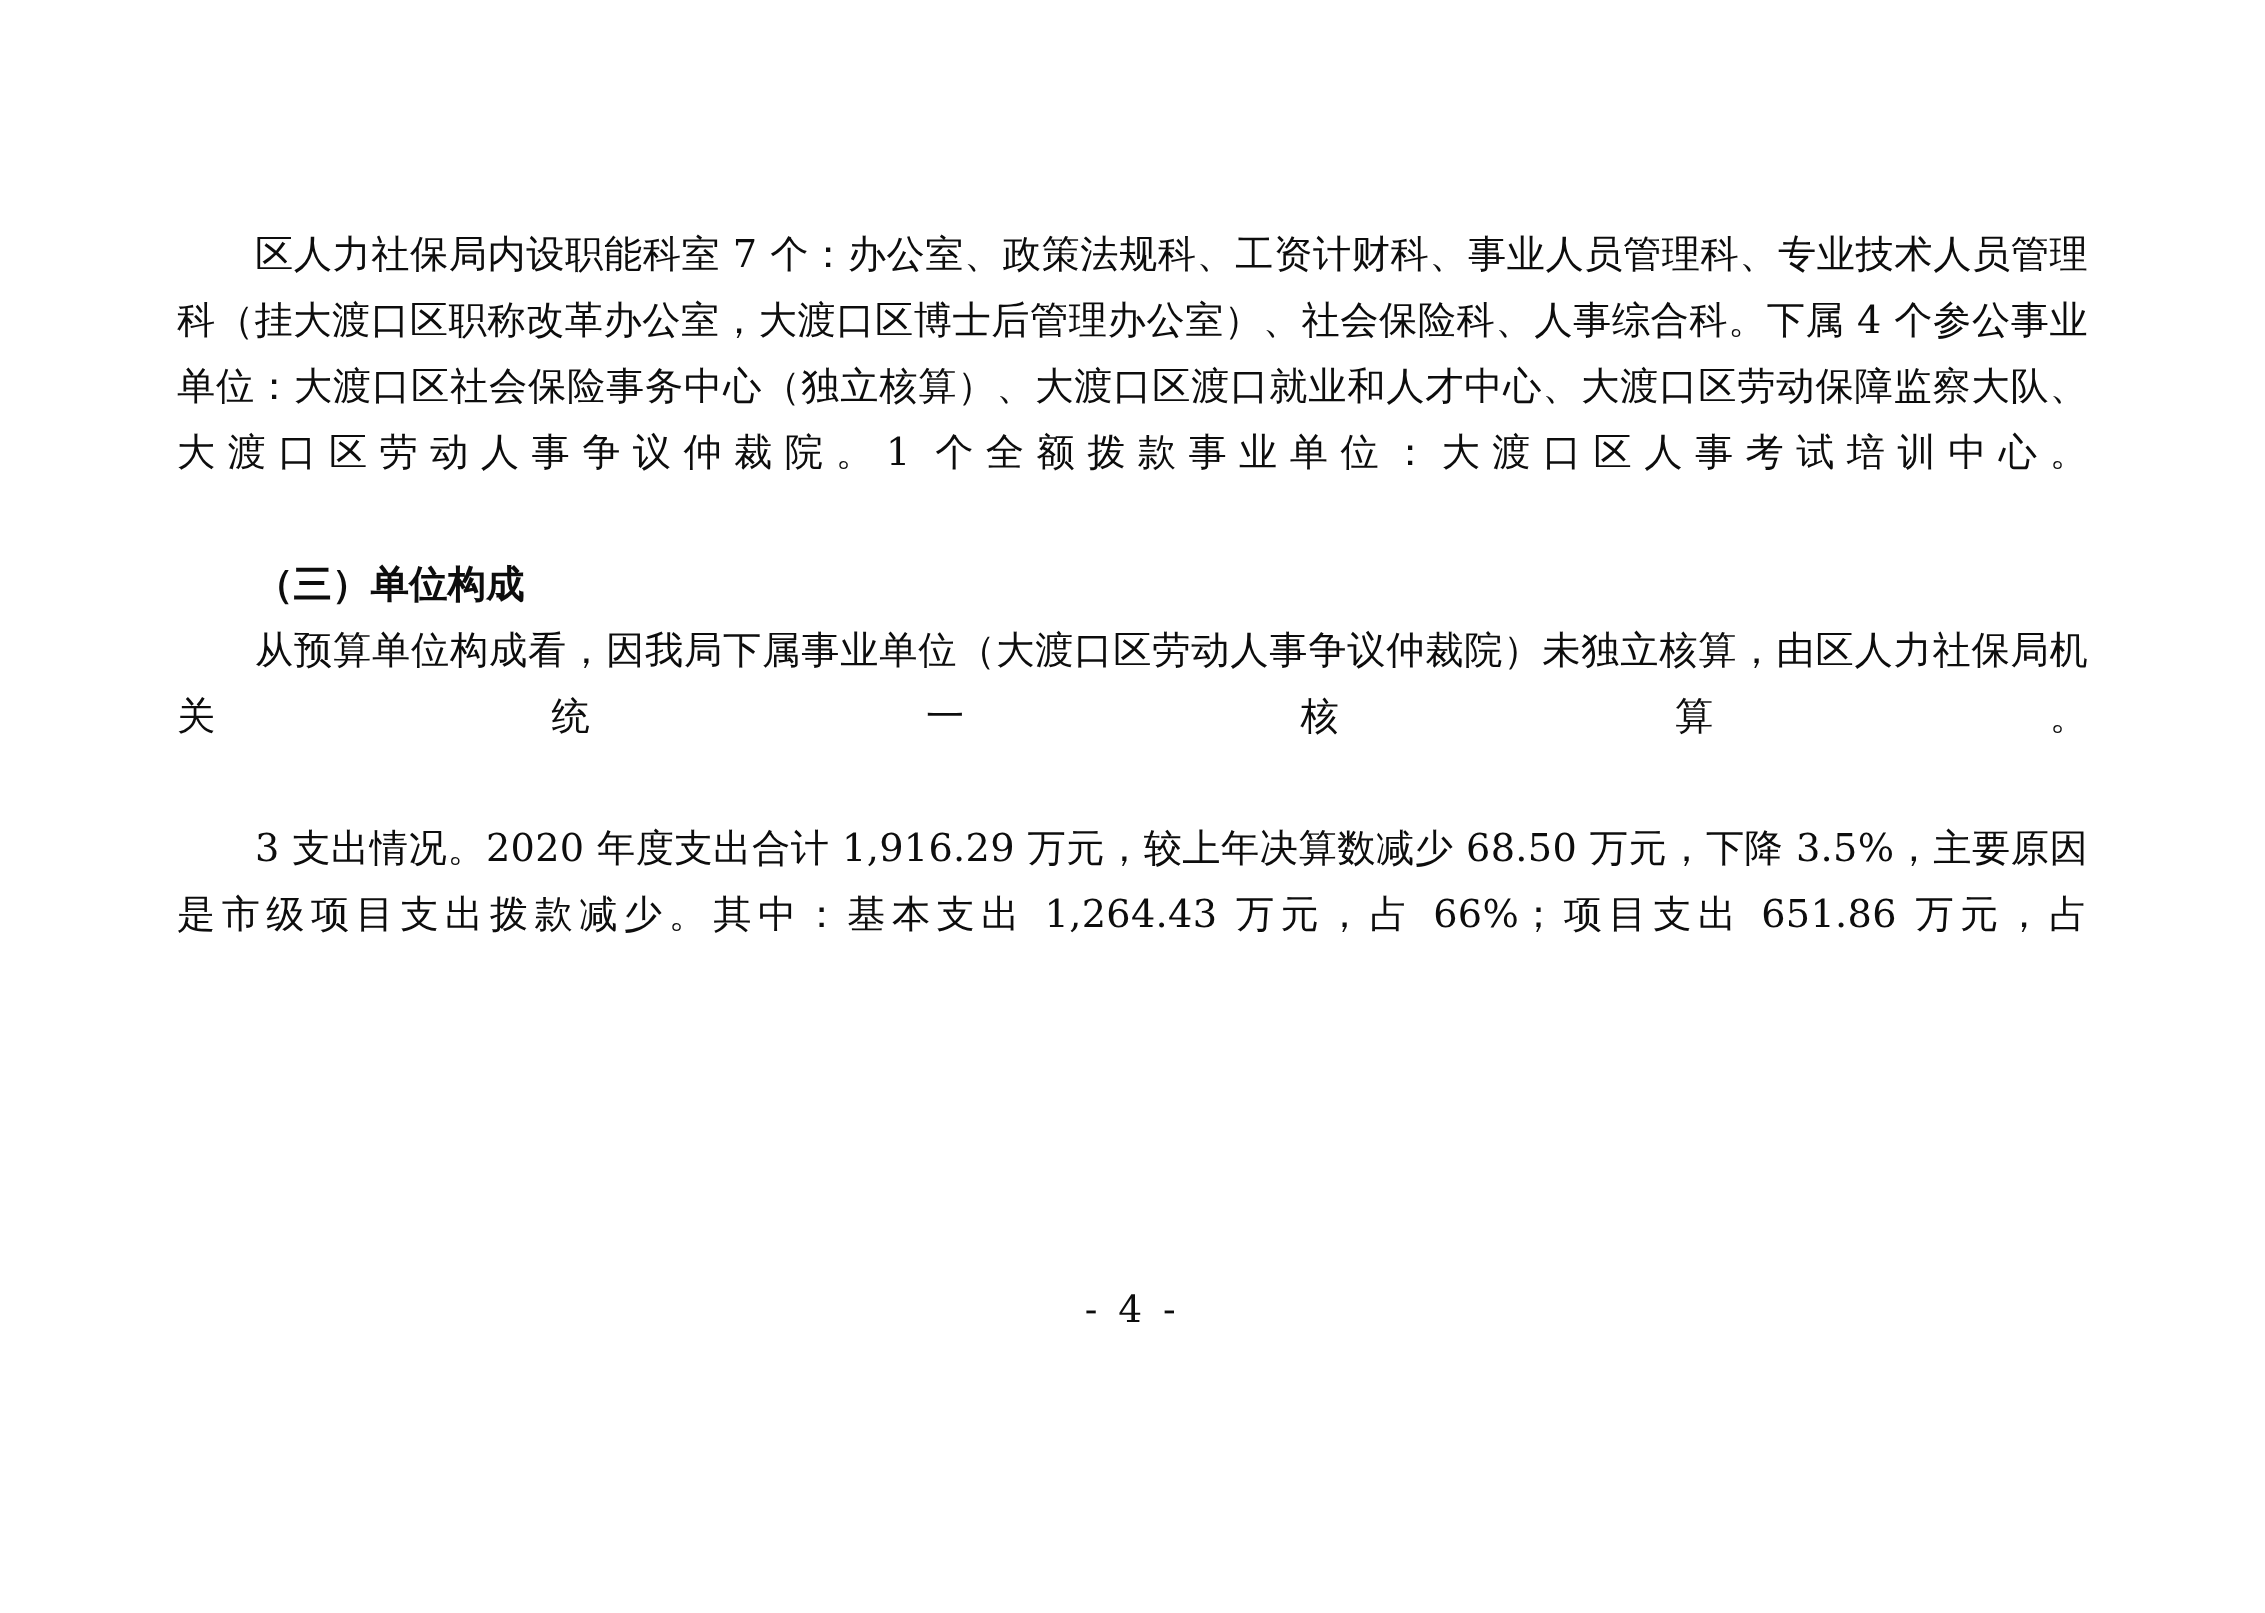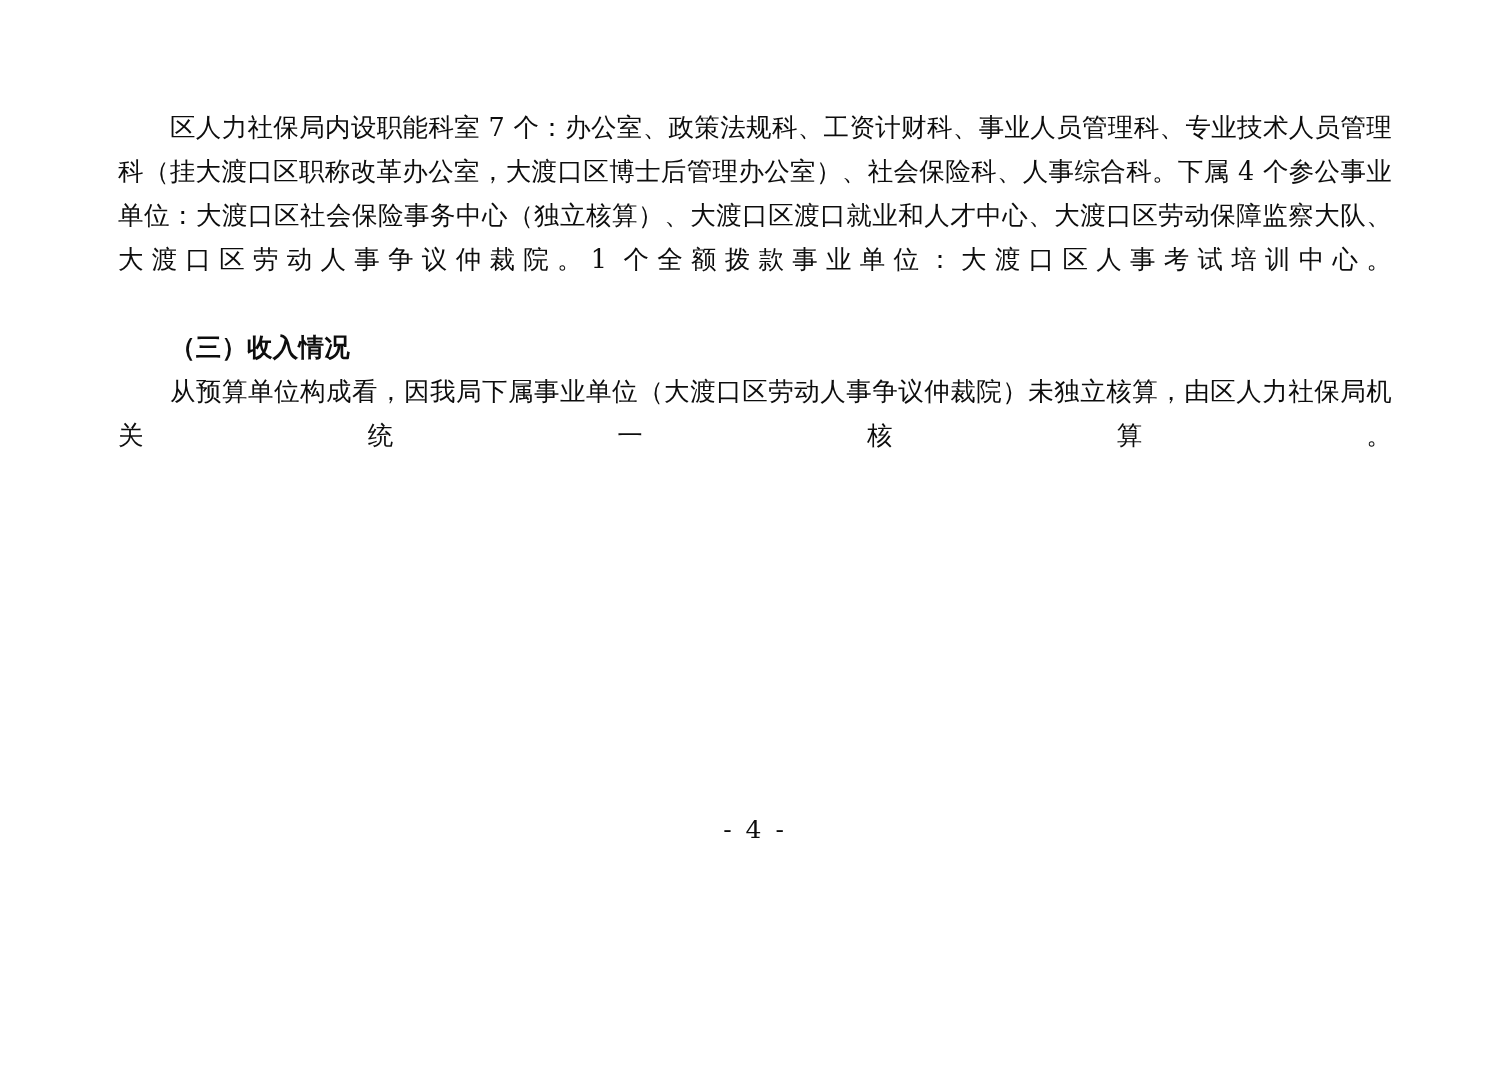--- a/index.html
+++ b/index.html
@@ -14,20 +14,21 @@
     color: #0d0d0d;
     position: relative;
     overflow: hidden;
   }
   .page {
     position: relative;
     width: 1510px;
     height: 892px;
     box-sizing: border-box;
     padding: 105px 118px 0 118px;
+    margin-top: 43px;
   }
   .para {
     font-size: 25.5px;
     line-height: 44px;
     text-align: justify;
     text-justify: inter-ideograph;
     margin: 0 0 0 0;
     letter-spacing: 0.2px;
   }
   .indent2 {
@@ -66,23 +67,24 @@
     width: 100%;
   }
 </style>
 </head>
 <body>
 
 <div class="page">
 
   <p class="para indent2">区人力社保局内设职能科室 7 个：办公室、政策法规科、工资计财科、事业人员管理科、专业技术人员管理科（挂大渡口区职称改革办公室，大渡口区博士后管理办公室）、社会保险科、人事综合科。下属 4 个参公事业单位：大渡口区社会保险事务中心（独立核算）、大渡口区渡口就业和人才中心、大渡口区劳动保障监察大队、大渡口区劳动人事争议仲裁院。1 个全额拨款事业单位：大渡口区人事考试培训中心。</p>
 
-  <p class="sub-heading">（三）收入情况</p>
+  <p class="sub-heading">（三）单位构成</p>
 
   <p class="para indent2">从预算单位构成看，因我局下属事业单位（大渡口区劳动人事争议仲裁院）未独立核算，由区人力社保局机关统一核算。</p>
 
 
 
 
 
+  <p class="para indent2">3 支出情况。2020 年度支出合计 1,916.29 万元，较上年决算数减少 68.50 万元，下降 3.5%，主要原因是市级项目支出拨款减少。其中：基本支出 1,264.43 万元，占 66%；项目支出 651.86 万元，占</p>
 
   <div class="footer">- 4 -</div>
 </div>
 
 </body></html>

